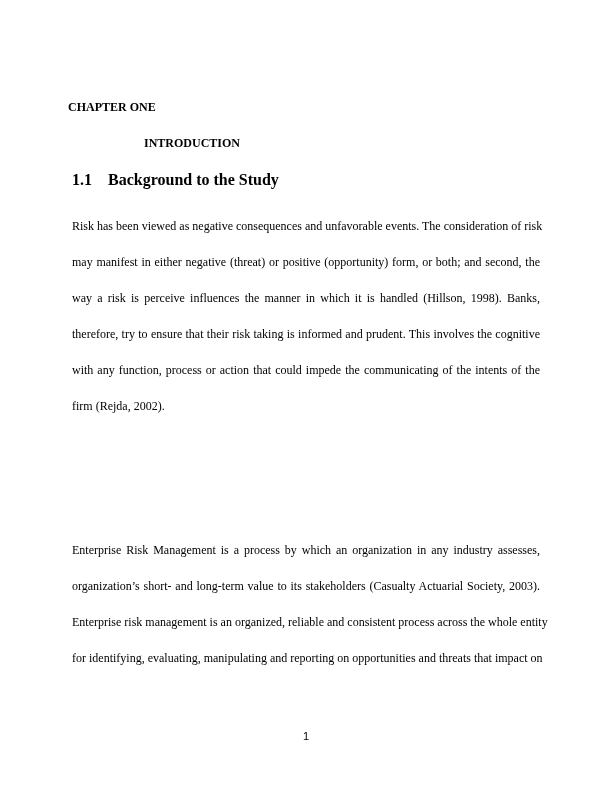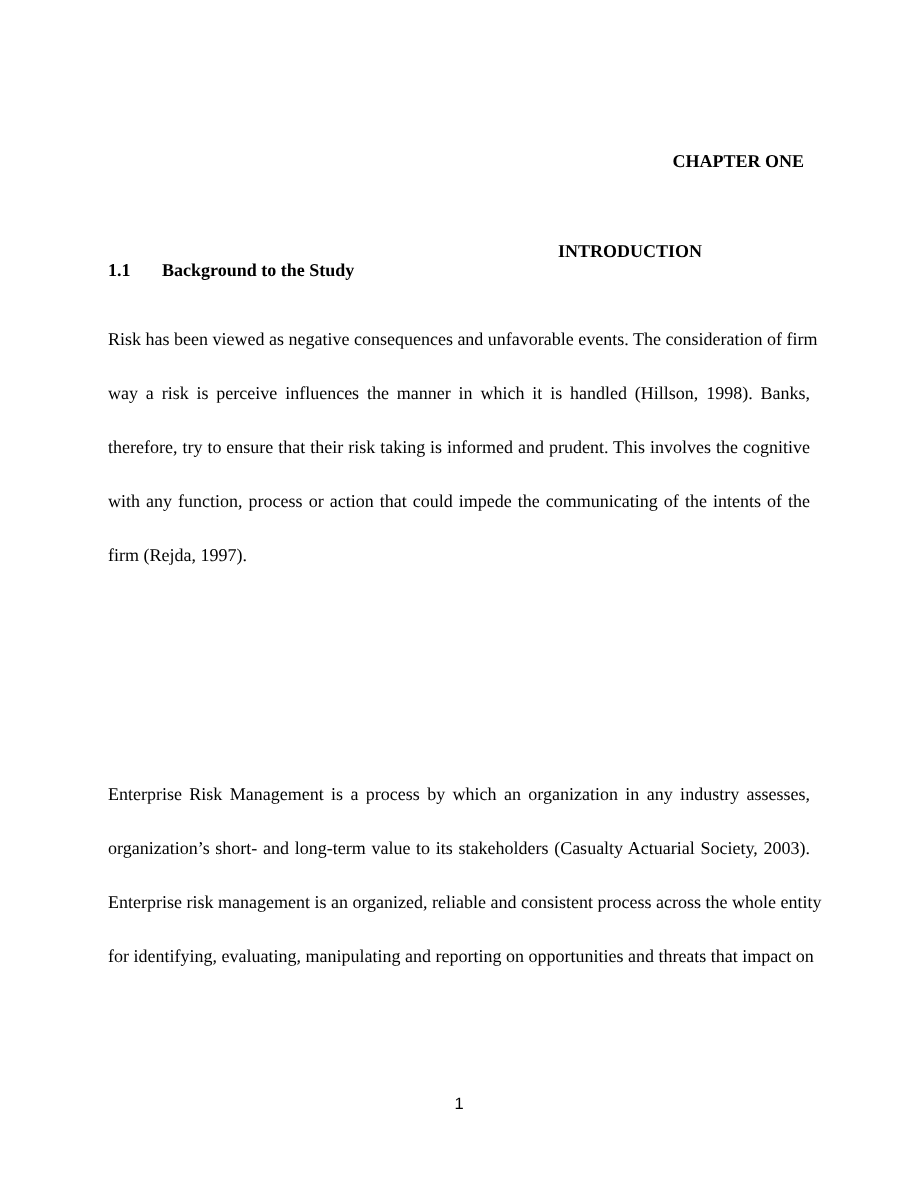--- a/index.html
+++ b/index.html
@@ -19,33 +19,33 @@
       position: absolute;
       left: 0; top: 0;
       width: 612px;
       height: 792px;
       background: #ffffff;
     }
     .heading-center {
       position: absolute;
       left: 72px;
       width: 468px;
-      text-align: right;
+      text-align: left;
       font-weight: bold;
       font-size: 12px;
       line-height: 14px;
     }
     #chapter-title { top: 100px; left: 68px; }
-    #chapter-subtitle { top: 136px; left: 144px; width: 324px; margin-top: 24px; }
+    #chapter-subtitle { top: 136px; left: 144px; width: 324px; }
     .section-heading {
       position: absolute;
       left: 72px;
       top: 173px;
       font-weight: bold;
-      font-size: 12px;
+      font-size: 16px;
       line-height: 14px;
       white-space: nowrap;
     }
     .section-heading .num {
       display: inline-block;
       width: 36px;
     }
     .para {
       position: absolute;
       left: 72px;
@@ -60,21 +60,21 @@
       white-space: nowrap;
       overflow: visible;
     }
     .line.last {
       text-align-last: left;
     }
     .line span {
       display: block;
     }
     #para-1 { top: 219px; }
-    #para-2 { top: 522px; }
+    #para-2 { top: 543px; }
     .page-number {
       position: absolute;
       top: 730px;
       left: 0;
       width: 612px;
       text-align: center;
       font-family: "Liberation Sans", "DejaVu Sans", sans-serif;
       font-size: 11px;
       line-height: 12px;
     }
@@ -87,33 +87,36 @@
   <div id="chapter-title" class="heading-center">CHAPTER ONE</div>
 
   <div id="chapter-subtitle" class="heading-center">INTRODUCTION</div>
 
   <div class="section-heading">
     <span class="num">1.1</span><span>Background to the Study</span>
   </div>
 
   <div id="para-1" class="para">
     <div class="line">
-        <span>Risk has been viewed as negative consequences and unfavorable events. The consideration of firm</span>
+        <span>Risk has been viewed as negative consequences and unfavorable events. The consideration of risk</span>
+      </div>
+    <div class="line">
+        <span>may manifest in either negative (threat) or positive (opportunity) form, or both; and second, the</span>
       </div>
     <div class="line">
         <span>way a risk is perceive influences the manner in which it is handled (Hillson, 1998). Banks,</span>
       </div>
     <div class="line">
         <span>therefore, try to ensure that their risk taking is informed and prudent. This involves the cognitive</span>
       </div>
     <div class="line">
         <span>with any function, process or action that could impede the communicating of the intents of the</span>
       </div>
     <div class="line last">
-        <span>firm (Rejda, 1997).</span>
+        <span>firm (Rejda, 2002).</span>
       </div>
   </div>
 
   <div id="para-2" class="para">
     <div class="line">
         <span>Enterprise Risk Management is a process by which an organization in any industry assesses,</span>
       </div>
     <div class="line">
         <span>organization’s short- and long-term value to its stakeholders (Casualty Actuarial Society, 2003).</span>
       </div>

